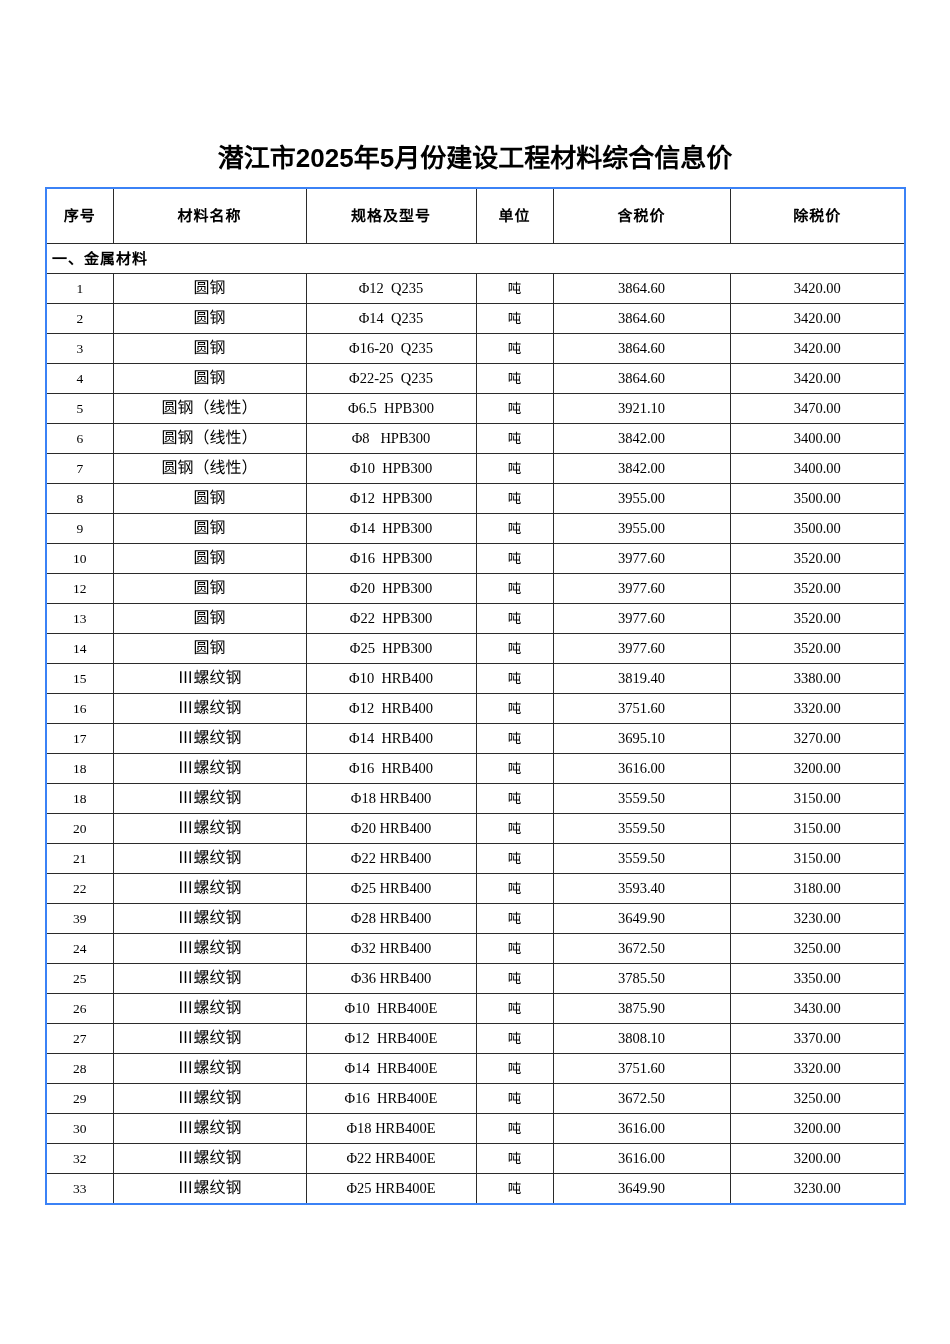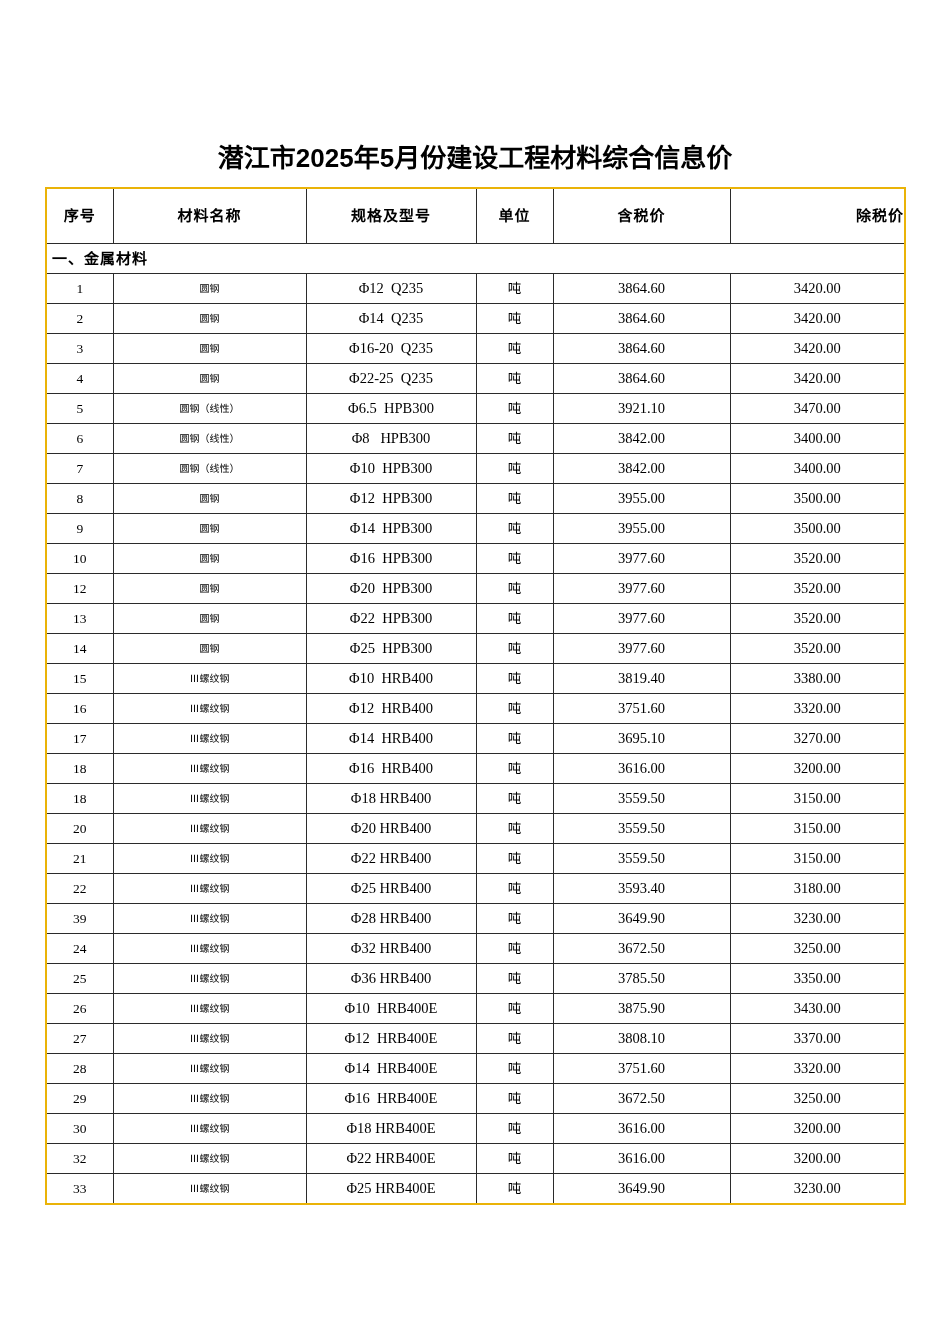--- a/index.html
+++ b/index.html
@@ -80,32 +80,32 @@
     font-size: 15px;
     font-weight: bold;
     letter-spacing: 1px;
   }
 
   
   tr.data-row td {
     height: 29px;
   }
   td.cell-idx   { font-size: 13.5px; }
-  td.cell-name  { font-family: Liberation Sans, sans-serif; font-size: 10px; }
+  td.cell-name  { font-family: Liberation Sans, sans-serif; font-size: 16px; }
   td.cell-spec  { font-size: 14.5px; white-space: pre; }
   td.cell-unit  { font-family: "Liberation Sans", "DejaVu Sans", sans-serif; font-size: 13.5px; }
   td.cell-tax,
   td.cell-netax { font-size: 14.5px; }
 
   
   .price-table {
-    border: 2px solid #eab308;
+    border: 2px solid #3b82f6;
   }
   .price-table thead th:first-child { border-left: none; }
-  .price-table thead th:last-child  { border-right: none; text-align: right; }
+  .price-table thead th:last-child  { border-right: none; }
 </style>
 </head>
 <body>
 
 <div class="page">
 
   <div class="doc-title">潜江市2025年5月份建设工程材料综合信息价</div>
 
   <table class="price-table">
     <colgroup>

